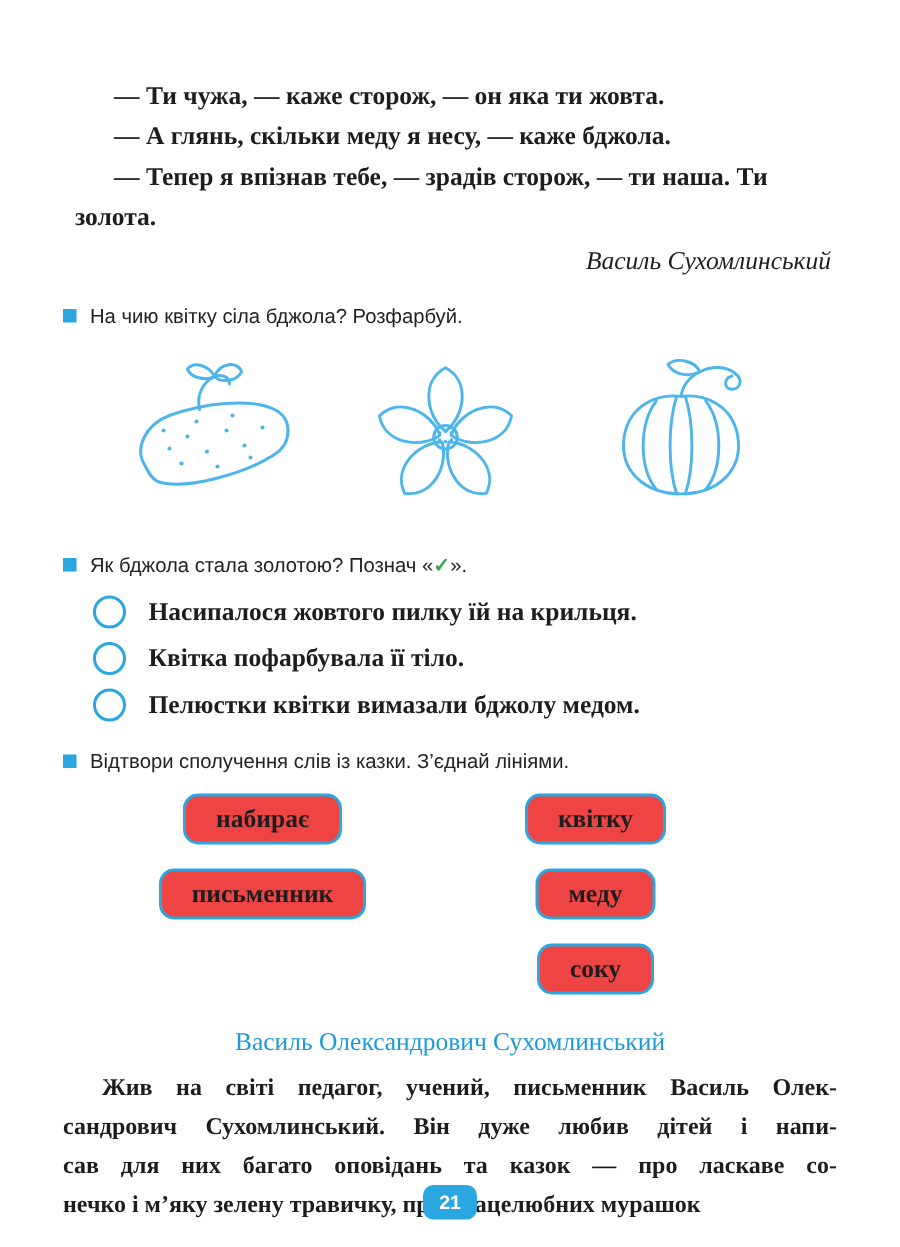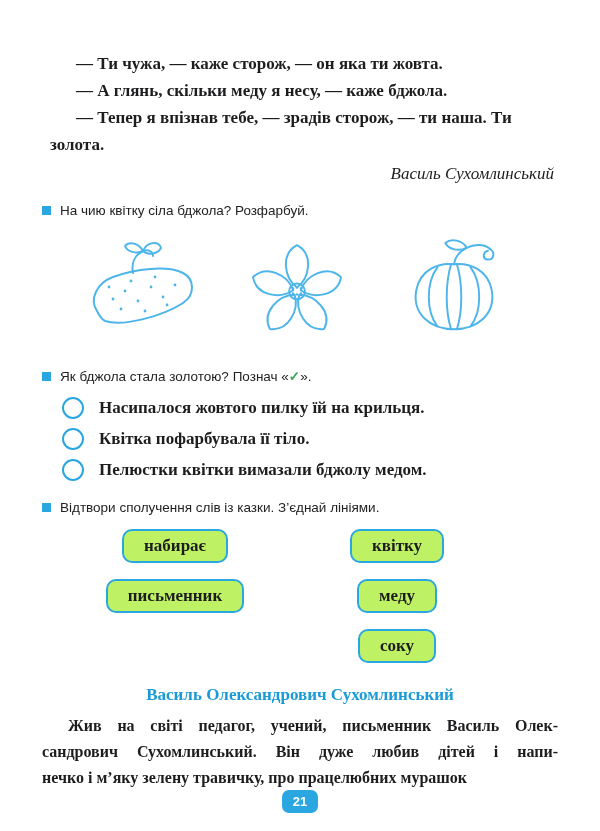--- a/index.html
+++ b/index.html
@@ -33,24 +33,24 @@
   .option { display: flex; align-items: center; gap: 15px; margin-bottom: 8px; font-size: 17px; font-weight: 700; line-height: 23px; }
   .circle { width: 22px; height: 22px; border: 2px solid var(--accent, #2aa7e0); border-radius: 50%; flex: none; background: #fff; }
   
   .match { margin-top: 12px; }
   .match-row { display: flex; margin-bottom: 16px; }
   .cell-left { width: 160px; margin-left: 95px; display: flex; justify-content: center; }
   .cell-right { width: 130px; margin-left: auto; margin-right: 138px; display: flex; justify-content: center; }
   .word-box {
     border: 2px solid var(--accent, #2aa7e0); border-radius: 10px;
     padding: 5px 20px; font-size: 17px; font-weight: 700; white-space: nowrap;
-    background: #bef264;
+    background: #ef4444;
   }
   
-  .bio-title { margin-top: 22px; text-align: center; color: var(--heading, #1a9bd7); font-weight: 700; font-size: 17px; }
+  .bio-title { margin-top: 22px; text-align: center; color: var(--heading, #1a9bd7); font-weight: 400; font-size: 17px; }
   .bio-text { margin: 8px 42px 0 42px; font-size: 16px; font-weight: 700; line-height: 26px; }
   .bio-line { text-align: justify; text-align-last: justify; }
   .bio-line.first { text-indent: 26px; }
   .bio-line.last { text-align-last: left; }
   
   .page-badge {
     position: absolute; left: 50%; transform: translateX(-50%); bottom: 18px;
     min-width: 36px; height: 23px; padding: 0 6px;
     background: var(--accent, #2aa7e0); border-radius: 7px;
     color: #fff; font-family: "Liberation Sans", sans-serif; font-size: 13px; font-weight: 700;
@@ -176,18 +176,19 @@
       <div class="cell-right">
           <span class="word-box">соку</span>
         </div>
     </div>
   </div>
 
   <div class="bio-title">Василь Олександрович Сухомлинський</div>
   <div class="bio-text">
     <div class="bio-line first">Жив на світі педагог, учений, письменник Василь Олек-</div>
     <div class="bio-line">сандрович Сухомлинський. Він дуже любив дітей і напи-</div>
+    <div class="bio-line">сав для них багато оповідань та казок — про ласкаве со-</div>
     <div class="bio-line last">нечко і м’яку зелену травичку, про працелюбних мурашок</div>
   </div>
 
   <div class="page-badge">21</div>
 
 </div>
 
 </body></html>

